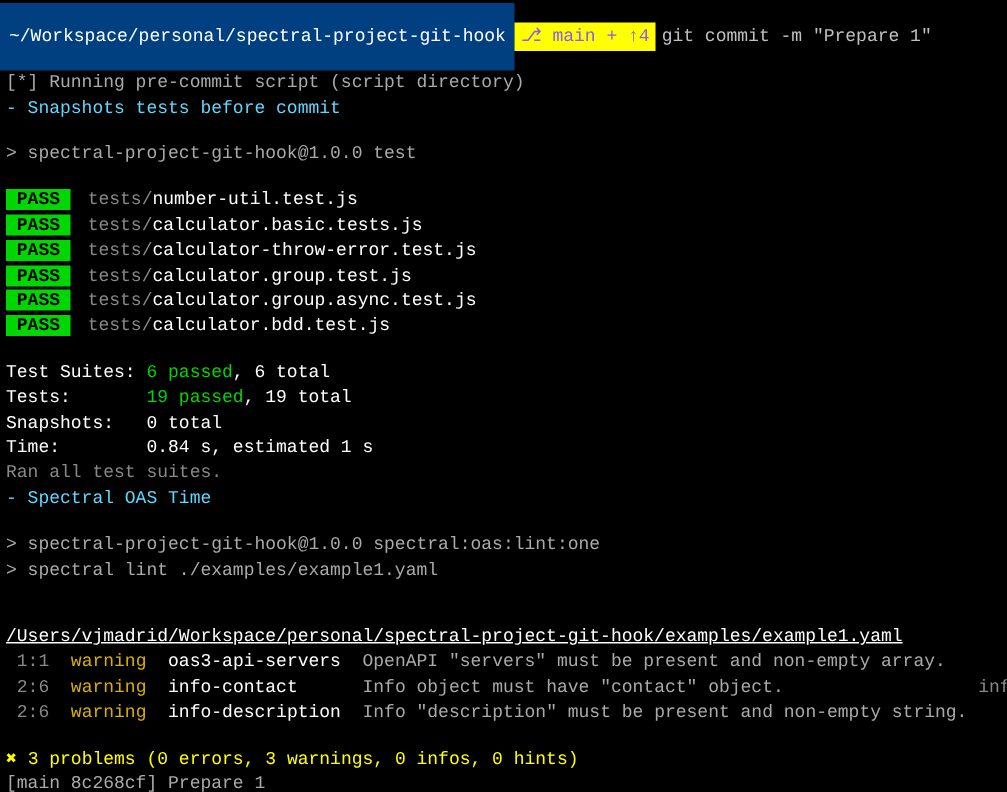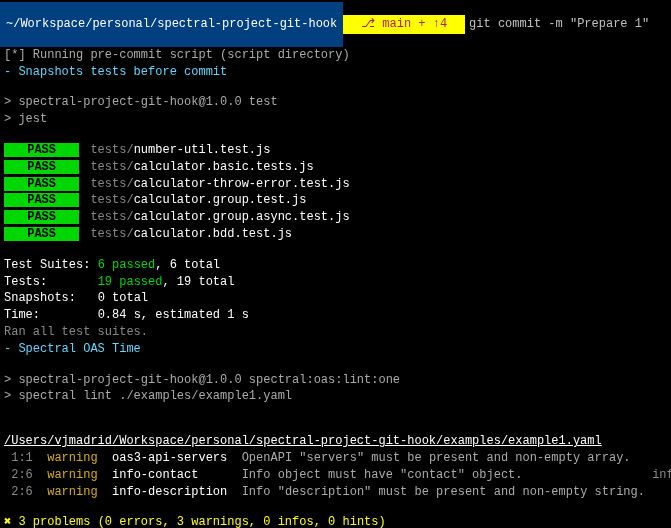--- a/index.html
+++ b/index.html
@@ -22,40 +22,40 @@
       align-items: center;
       flex-wrap: wrap;
     }
     .path-seg {
       background: #004080;
       color: #fff;
       padding: 14px 6px;
     }
     .branch-seg {
       background: #ffff00;
-      color: #be185d;
-      padding: 1px 18px;
+      color: #8b5cf6;
+      padding: 1px 4px;
     }
     .git-cmd {
       color: #c0c0c0;
       padding-left: 4px;
     }
     .line {
       white-space: pre;
       padding: 0 4px;
     }
     .gray { color: #aaa; }
     .cyan { color: #5fd7ff; }
     .white { color: #fff; }
     .bold { font-weight: normal; }
     .pass-badge {
       background: #00d700;
       color: #000;
       font-weight: bold;
-      padding: 0 16px;
+      padding: 0 0;
       margin-right: 4px;
     }
     .dim { color: #888; }
     .green { color: #00d700; }
     .yellow { color: #d7af00; }
     .bright-yellow { color: #ffff00; }
     .underline { text-decoration: underline; }
     .spacer { height: 14px; }
     .content {
       padding: 2px 0;
@@ -68,21 +68,20 @@
   <div class="prompt-line">
     <span class="path-seg">~/Workspace/personal/spectral-project-git-hook</span>
     <span class="branch-seg">⎇ main + ↑4</span>
     <span class="git-cmd">git commit -m "Prepare 1"</span>
   </div>
 
   <div class="line gray">[*] Running pre-commit script (script directory)</div>
   <div class="line cyan">- Snapshots tests before commit</div>
   <div class="spacer"></div>
   <div class="line gray">&gt; spectral-project-git-hook@1.0.0 test</div>
-  <div class="line gray">&gt; jest</div>
   <div class="spacer"></div>
 
   <div id="tests-container">
       <div class="line"><span class="pass-badge"> PASS </span><span class="dim"> tests/</span><span class="bold white">number-util.test.js</span></div>
       <div class="line"><span class="pass-badge"> PASS </span><span class="dim"> tests/</span><span class="bold white">calculator.basic.tests.js</span></div>
       <div class="line"><span class="pass-badge"> PASS </span><span class="dim"> tests/</span><span class="bold white">calculator-throw-error.test.js</span></div>
       <div class="line"><span class="pass-badge"> PASS </span><span class="dim"> tests/</span><span class="bold white">calculator.group.test.js</span></div>
       <div class="line"><span class="pass-badge"> PASS </span><span class="dim"> tests/</span><span class="bold white">calculator.group.async.test.js</span></div>
       <div class="line"><span class="pass-badge"> PASS </span><span class="dim"> tests/</span><span class="bold white">calculator.bdd.test.js</span></div>
     </div>

